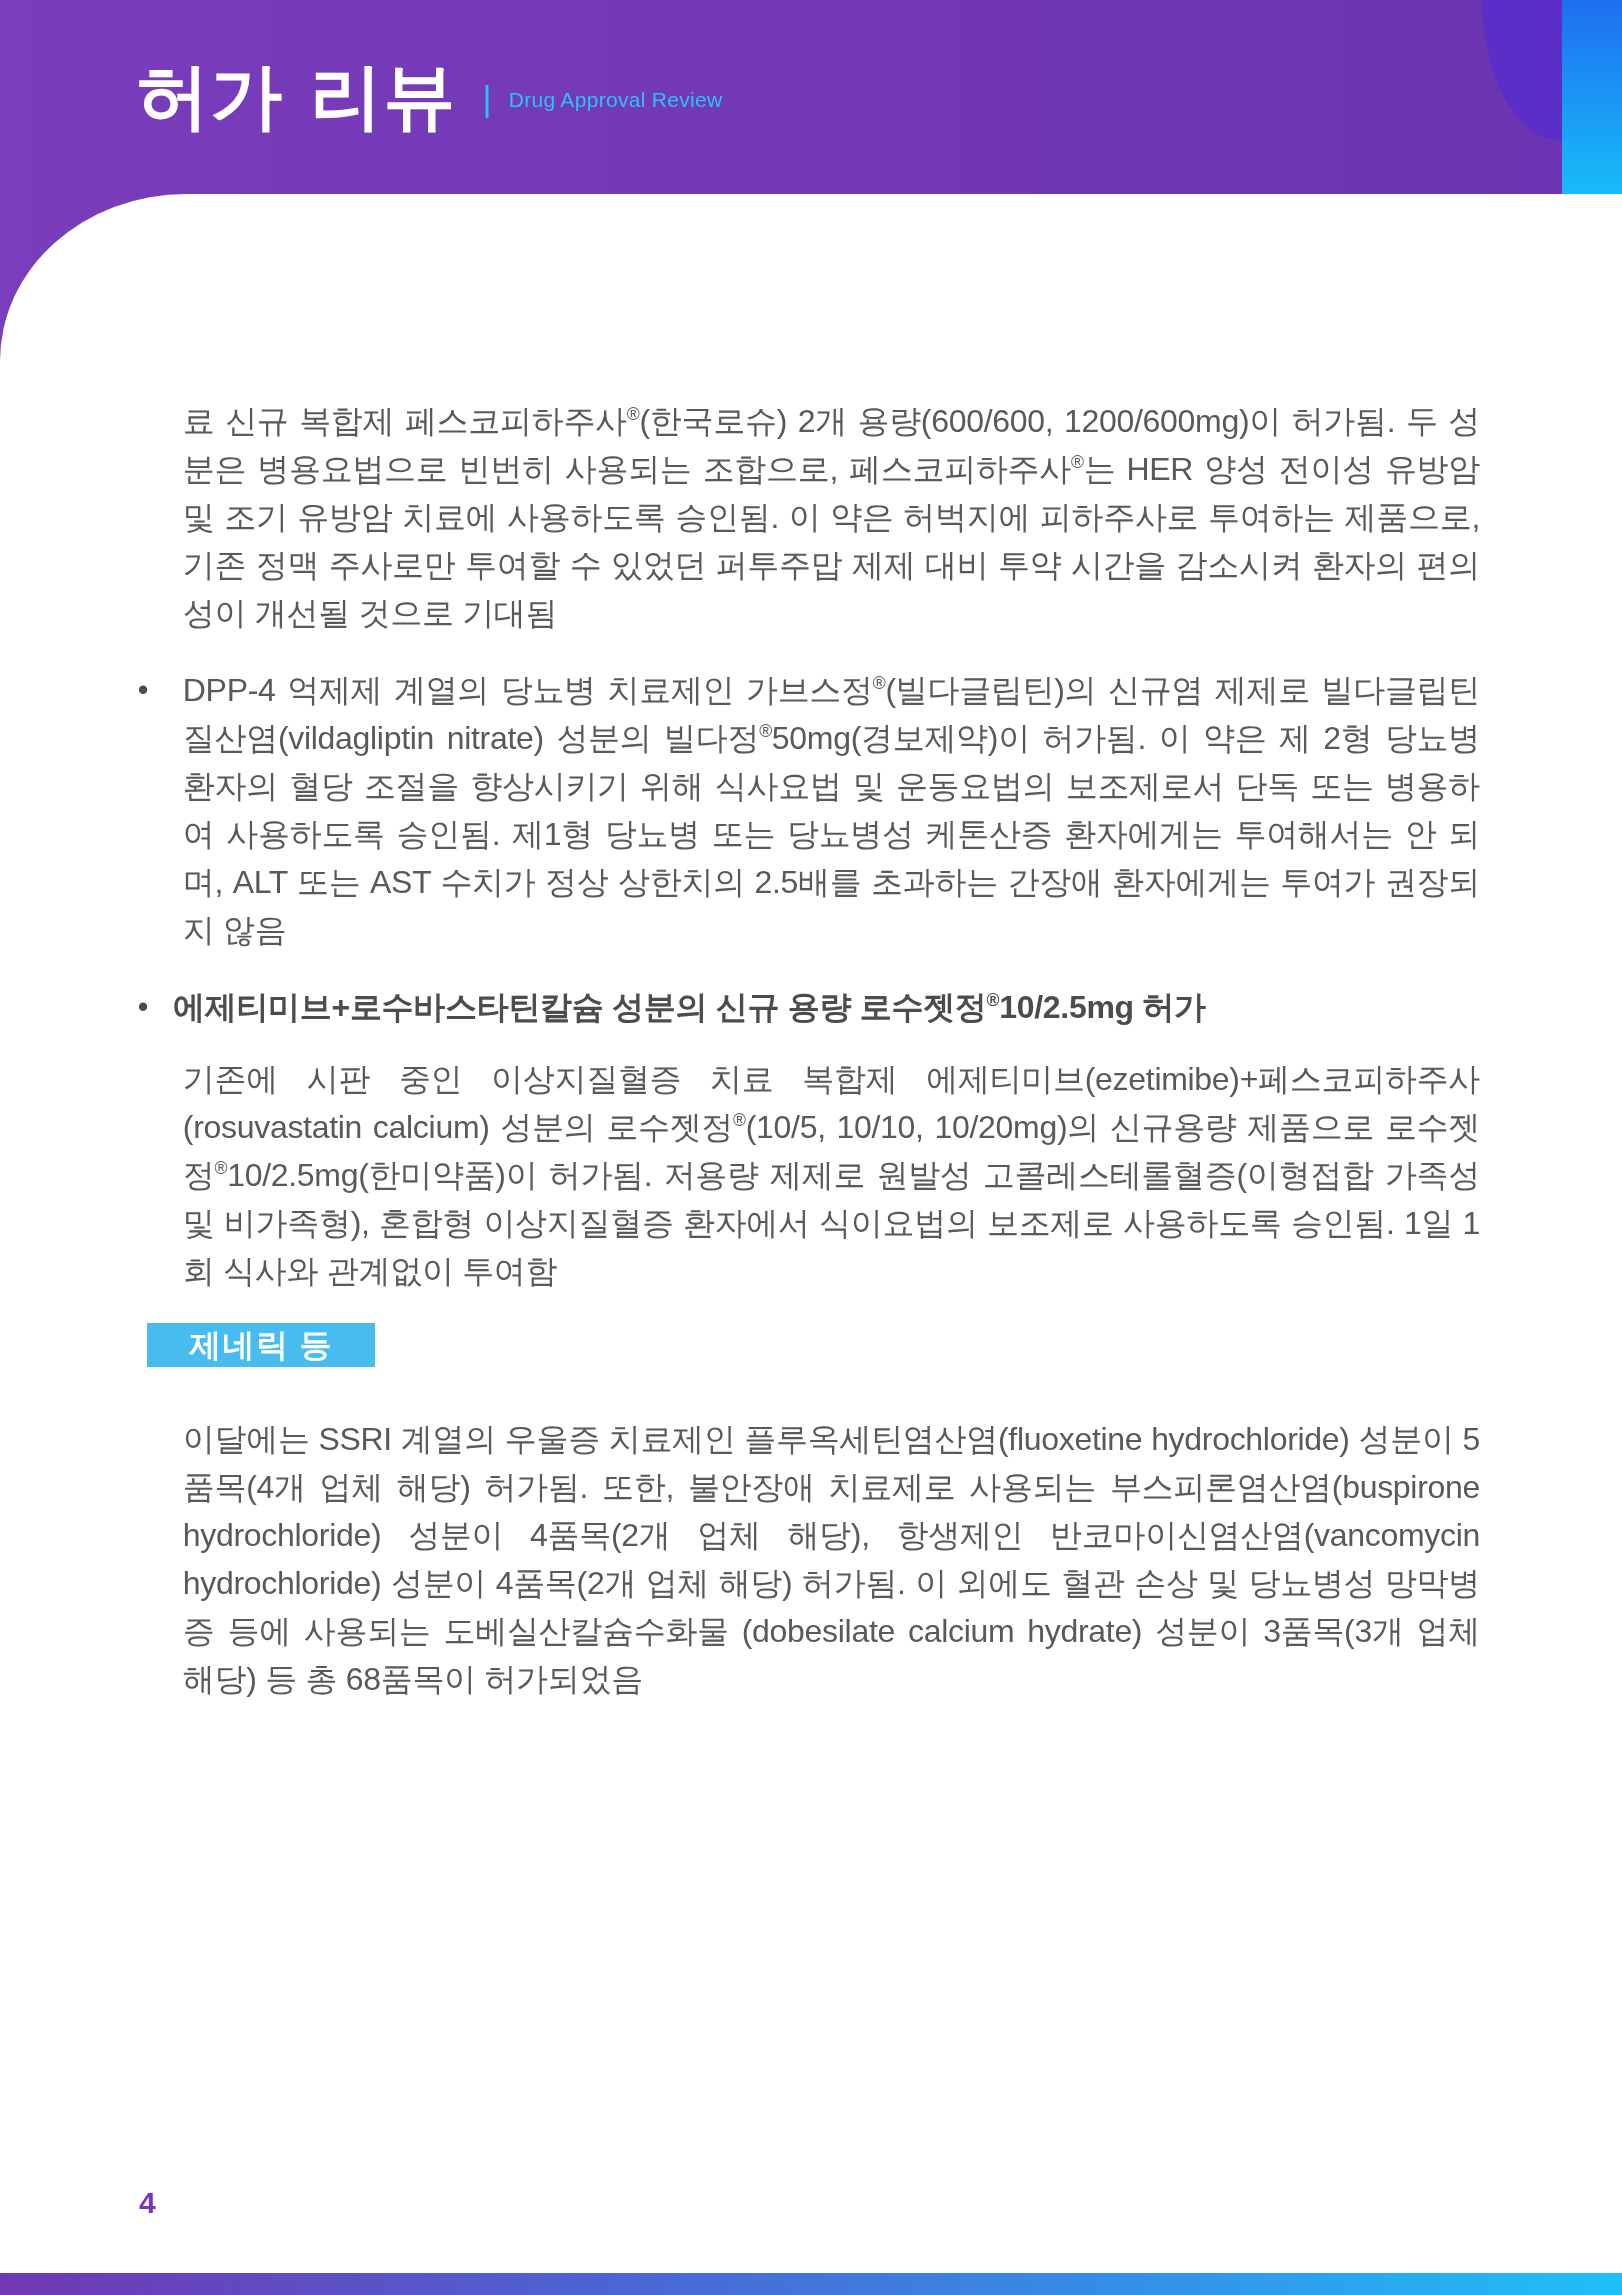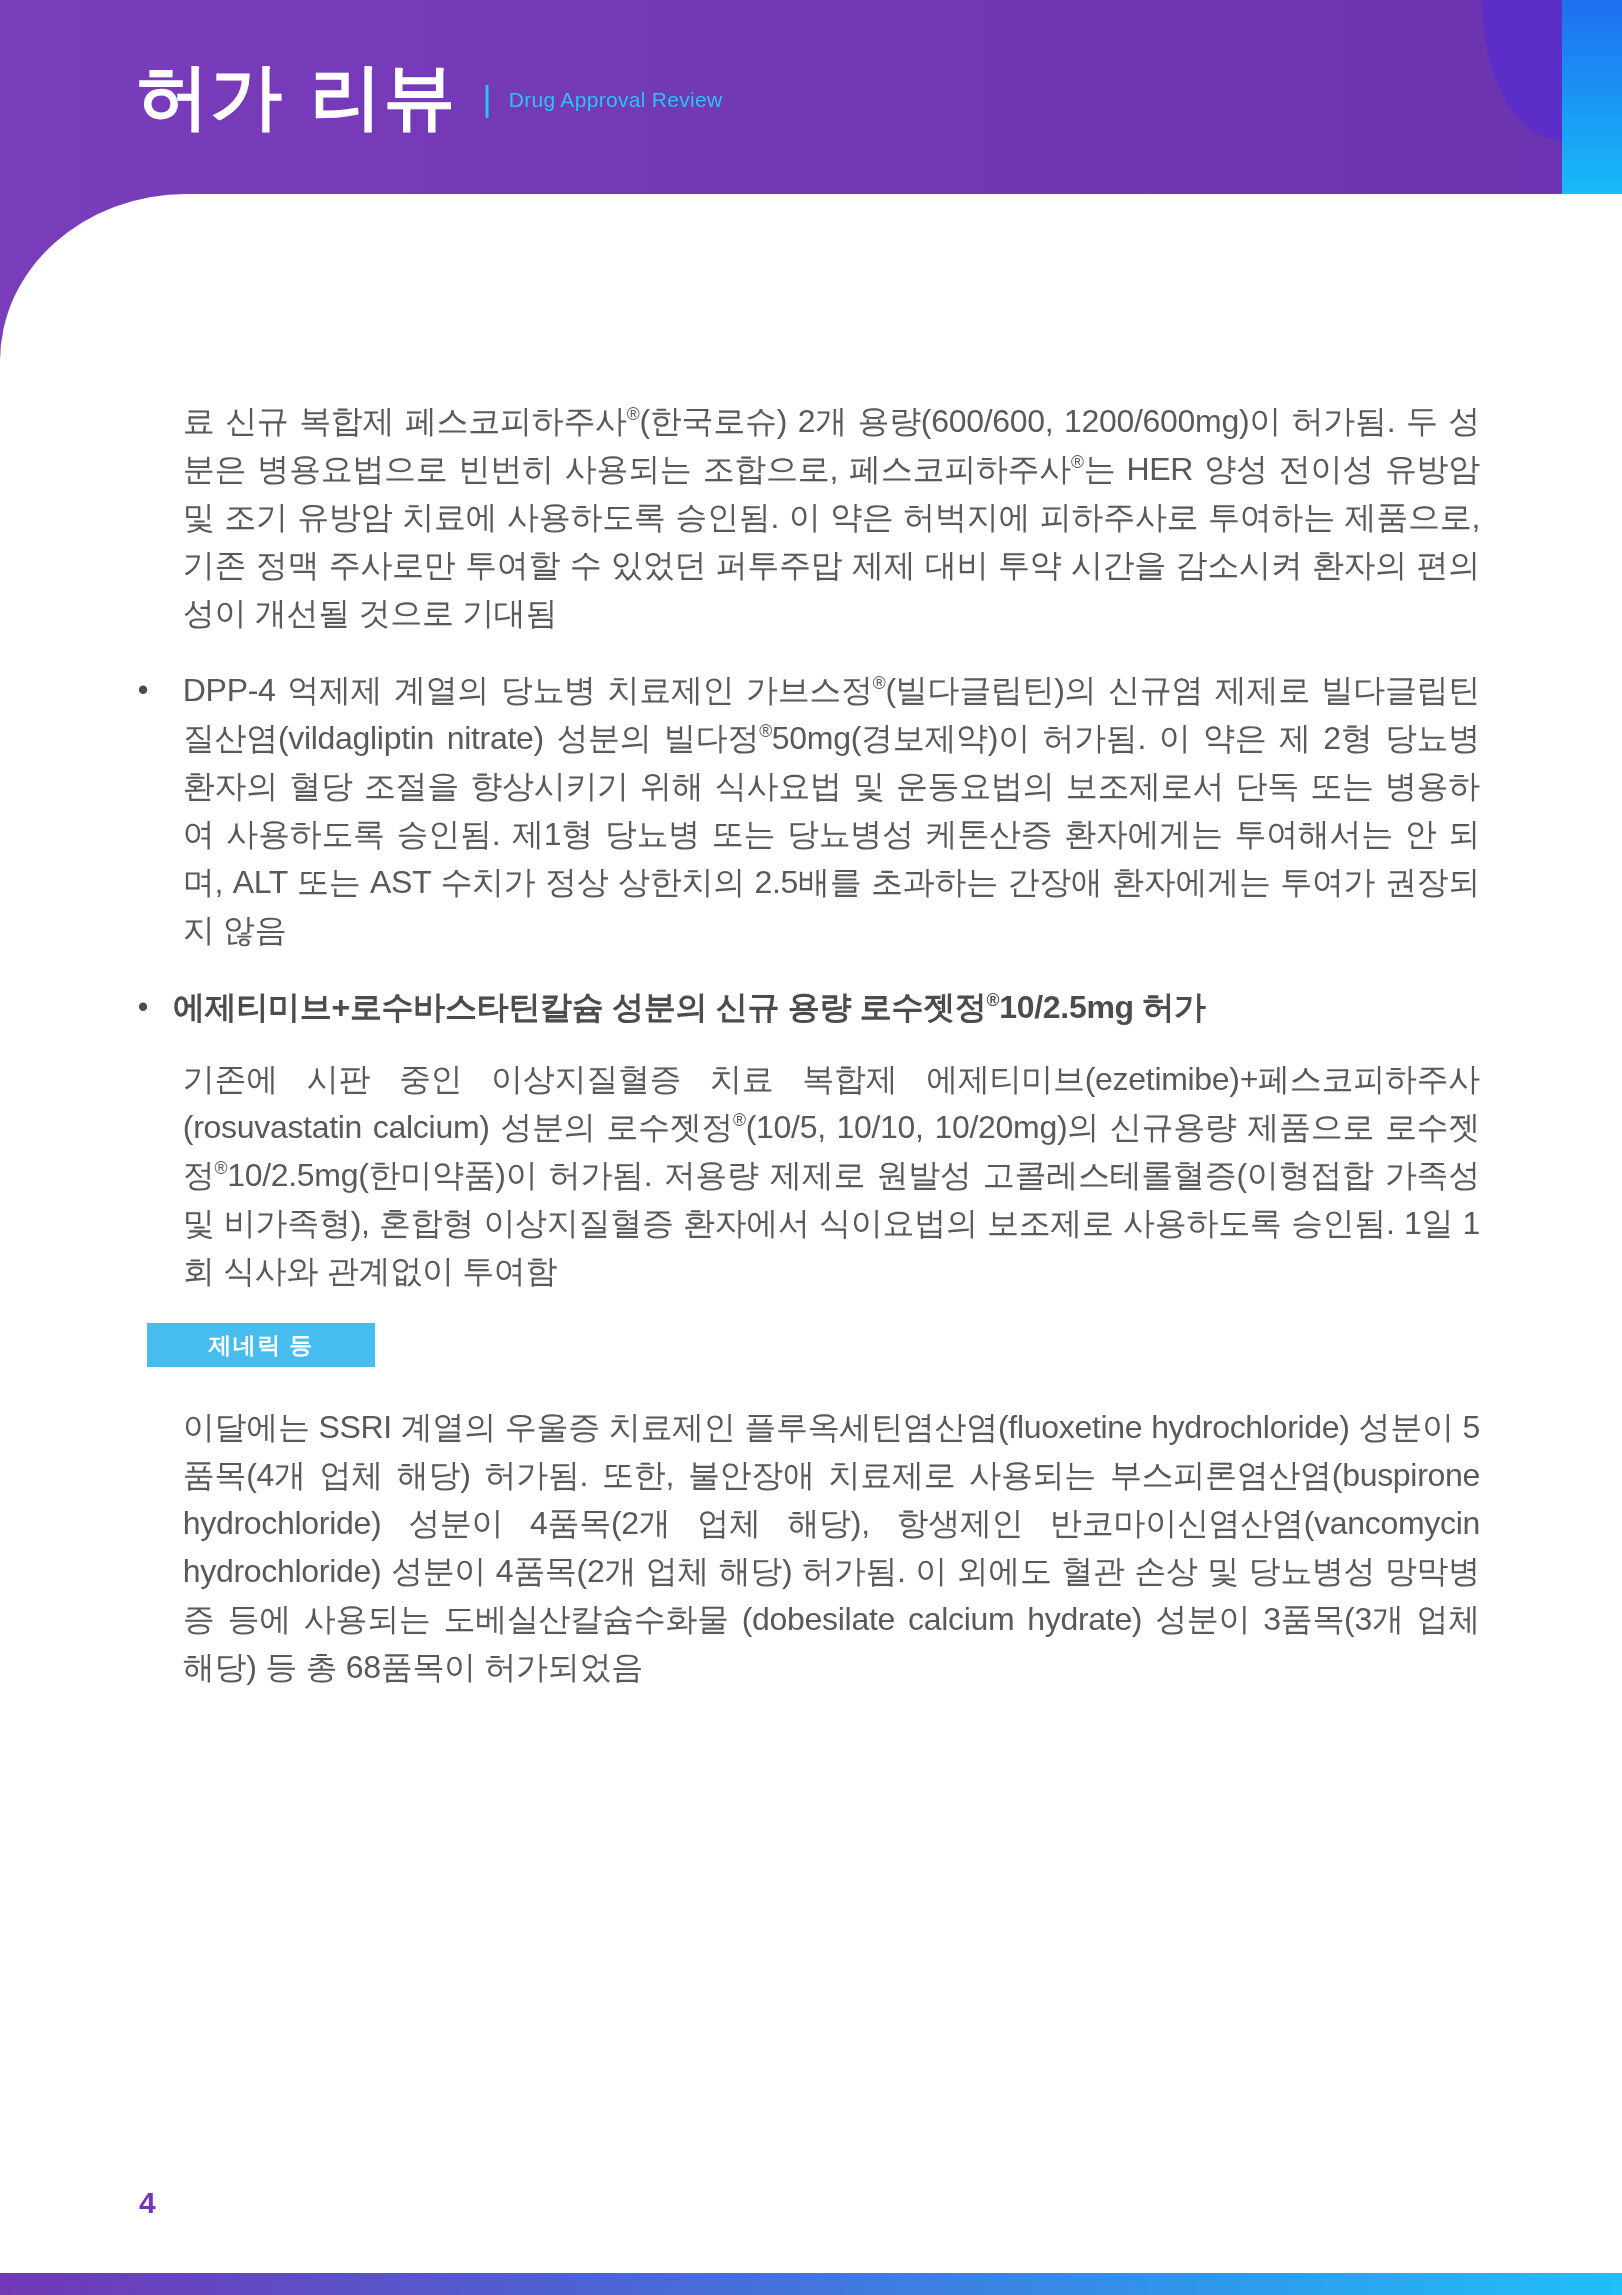--- a/index.html
+++ b/index.html
@@ -74,25 +74,25 @@
   .bullet-dot{
     position:absolute;left:-35px;top:0;
     font-size:29px;color:#4B4C4E;
   }
   .mt-h{margin-top:29px;}
   .mt-p{margin-top:24px;}
   .section-label{
     margin-top:28px;margin-left:-26px;
     width:228px;height:44px;
     background:#47BCEE;
-    color:#ffffff;font-size:23px;font-weight:700;
+    color:#ffffff;font-size:32px;font-weight:700;
     text-align:center;line-height:44px;
     letter-spacing:1.3px;
   }
-  .mt-g{margin-top:36px;}
+  .mt-g{margin-top:48px;}
   
   .page-number{
     position:absolute;left:139px;top:2186px;
     color:#7634BF;font-size:30px;font-weight:600;
   }
   .footer-band{
     position:absolute;left:0;top:2273px;width:1623px;height:23px;
     background:linear-gradient(90deg,#7137B4 0%,#4E61D2 35%,#3390E8 70%,#1FC0F8 100%);
   }
 </style>

